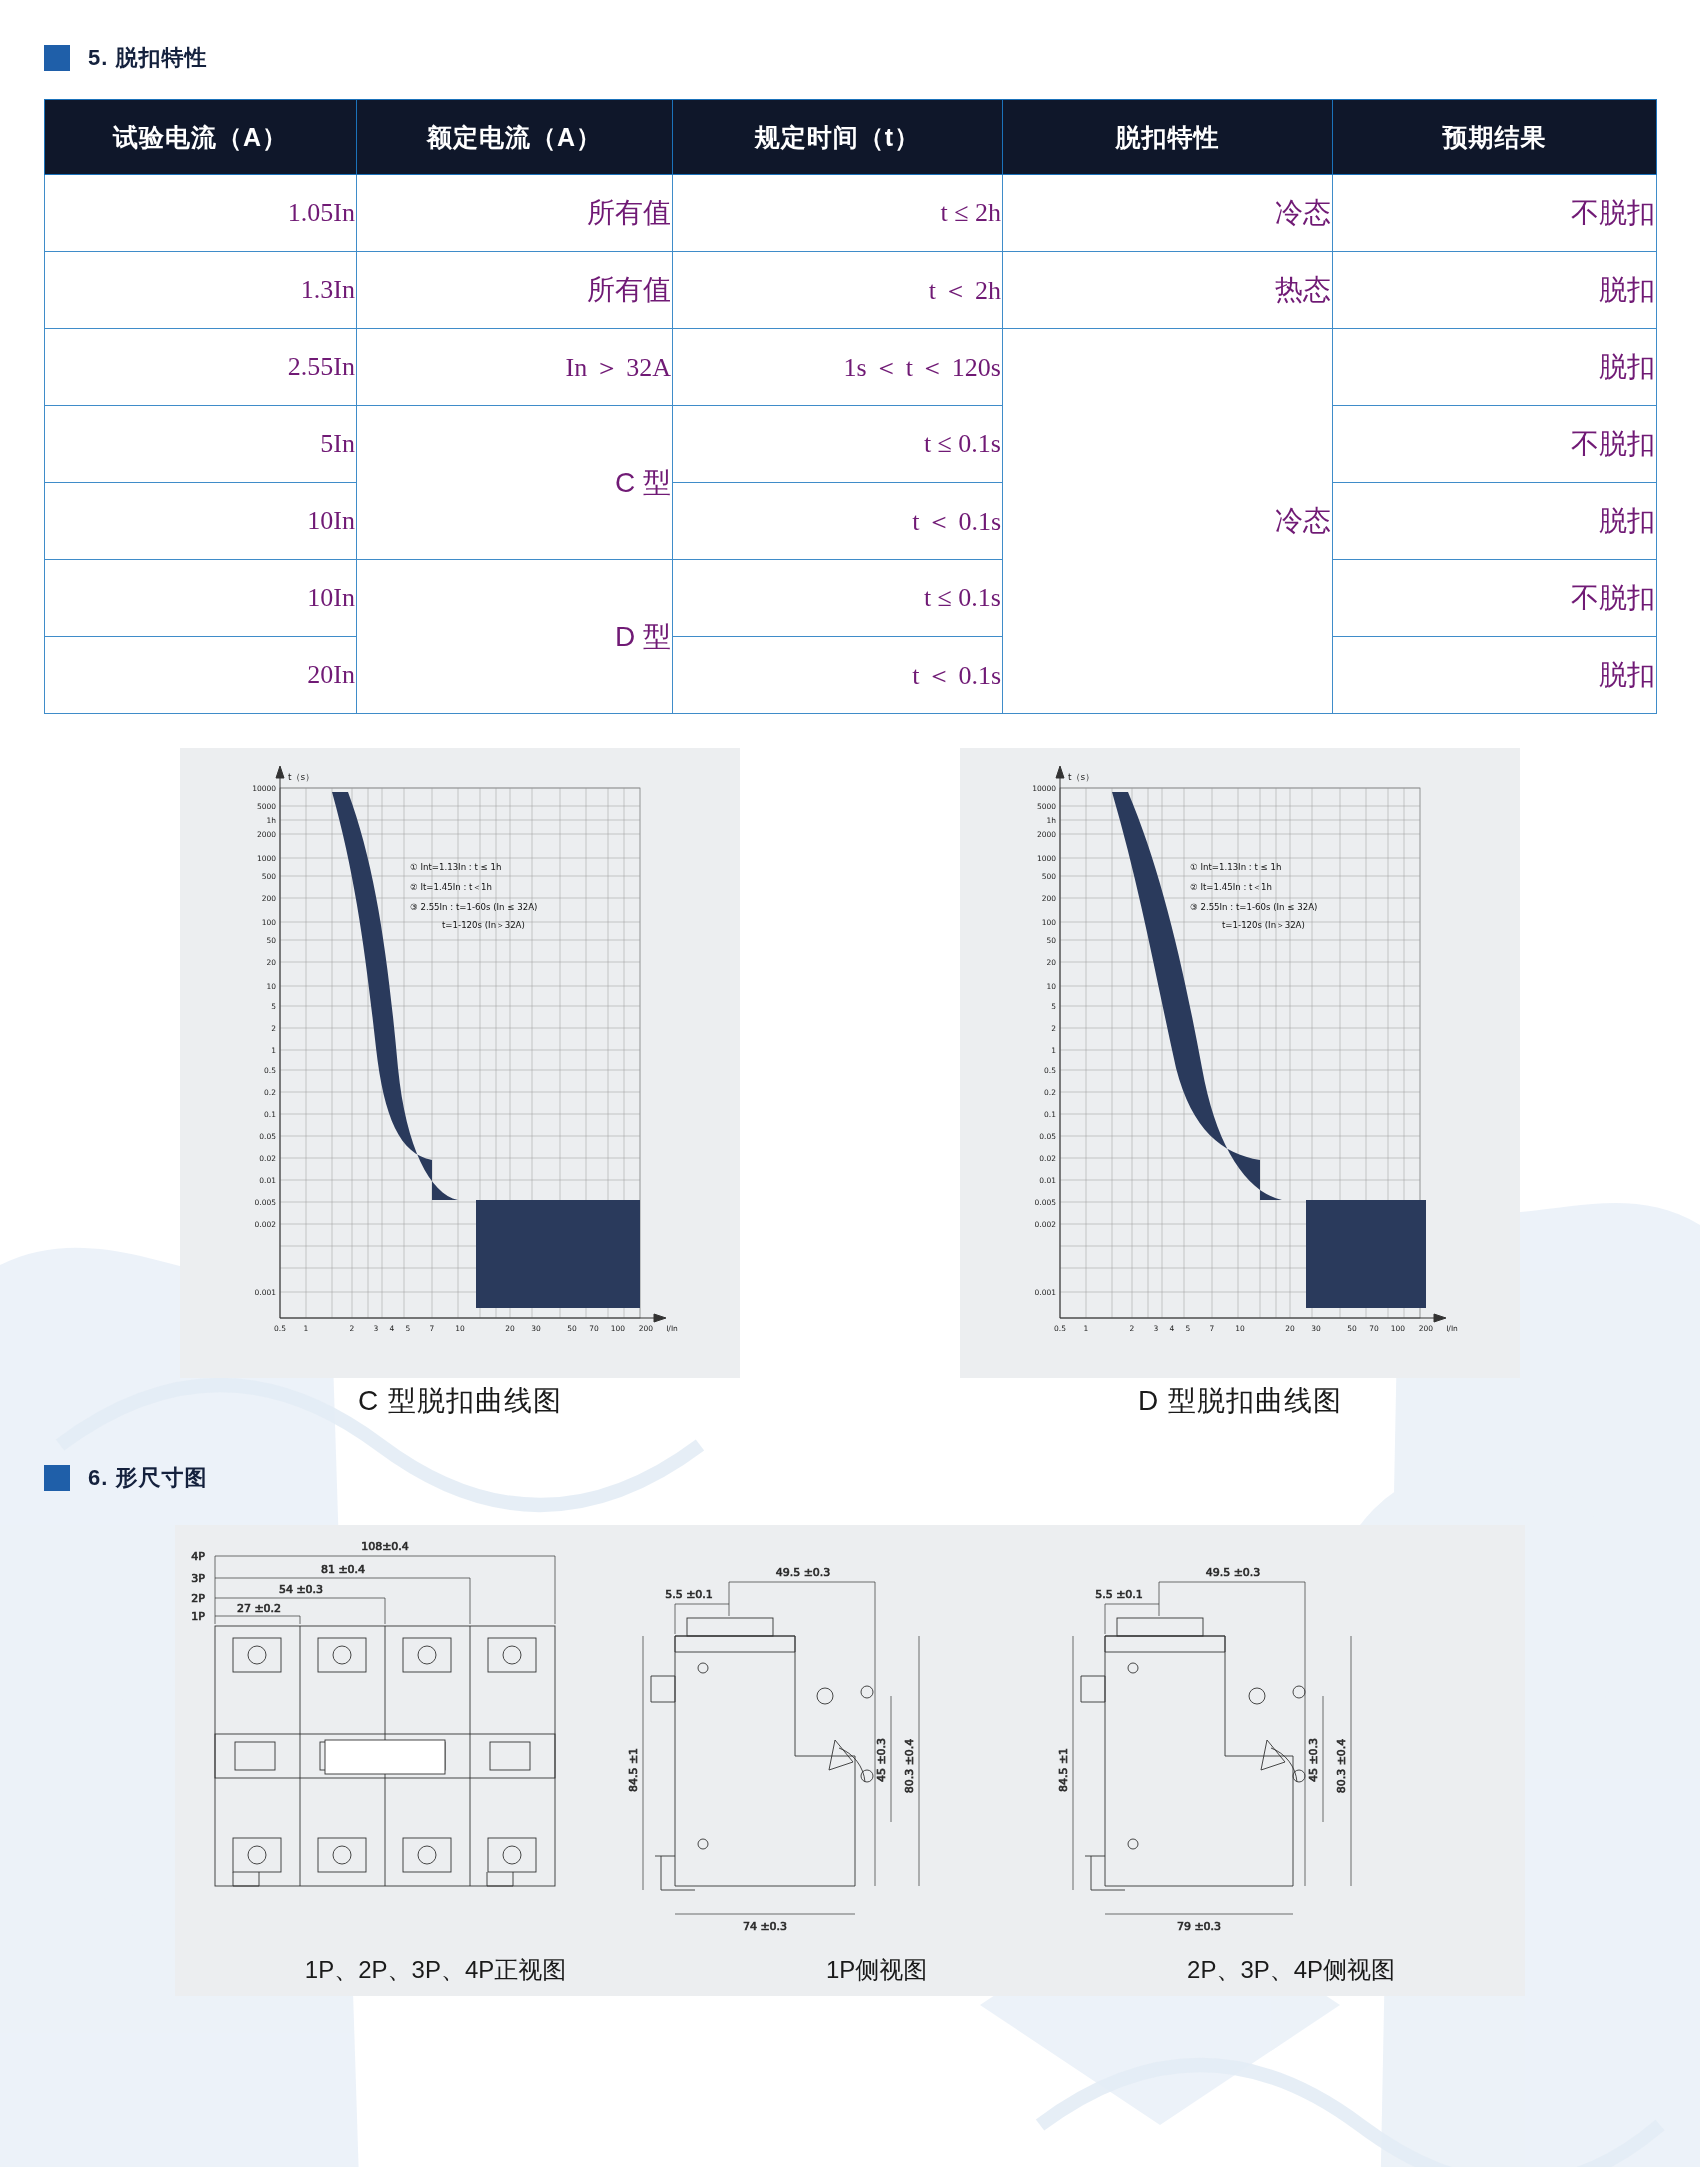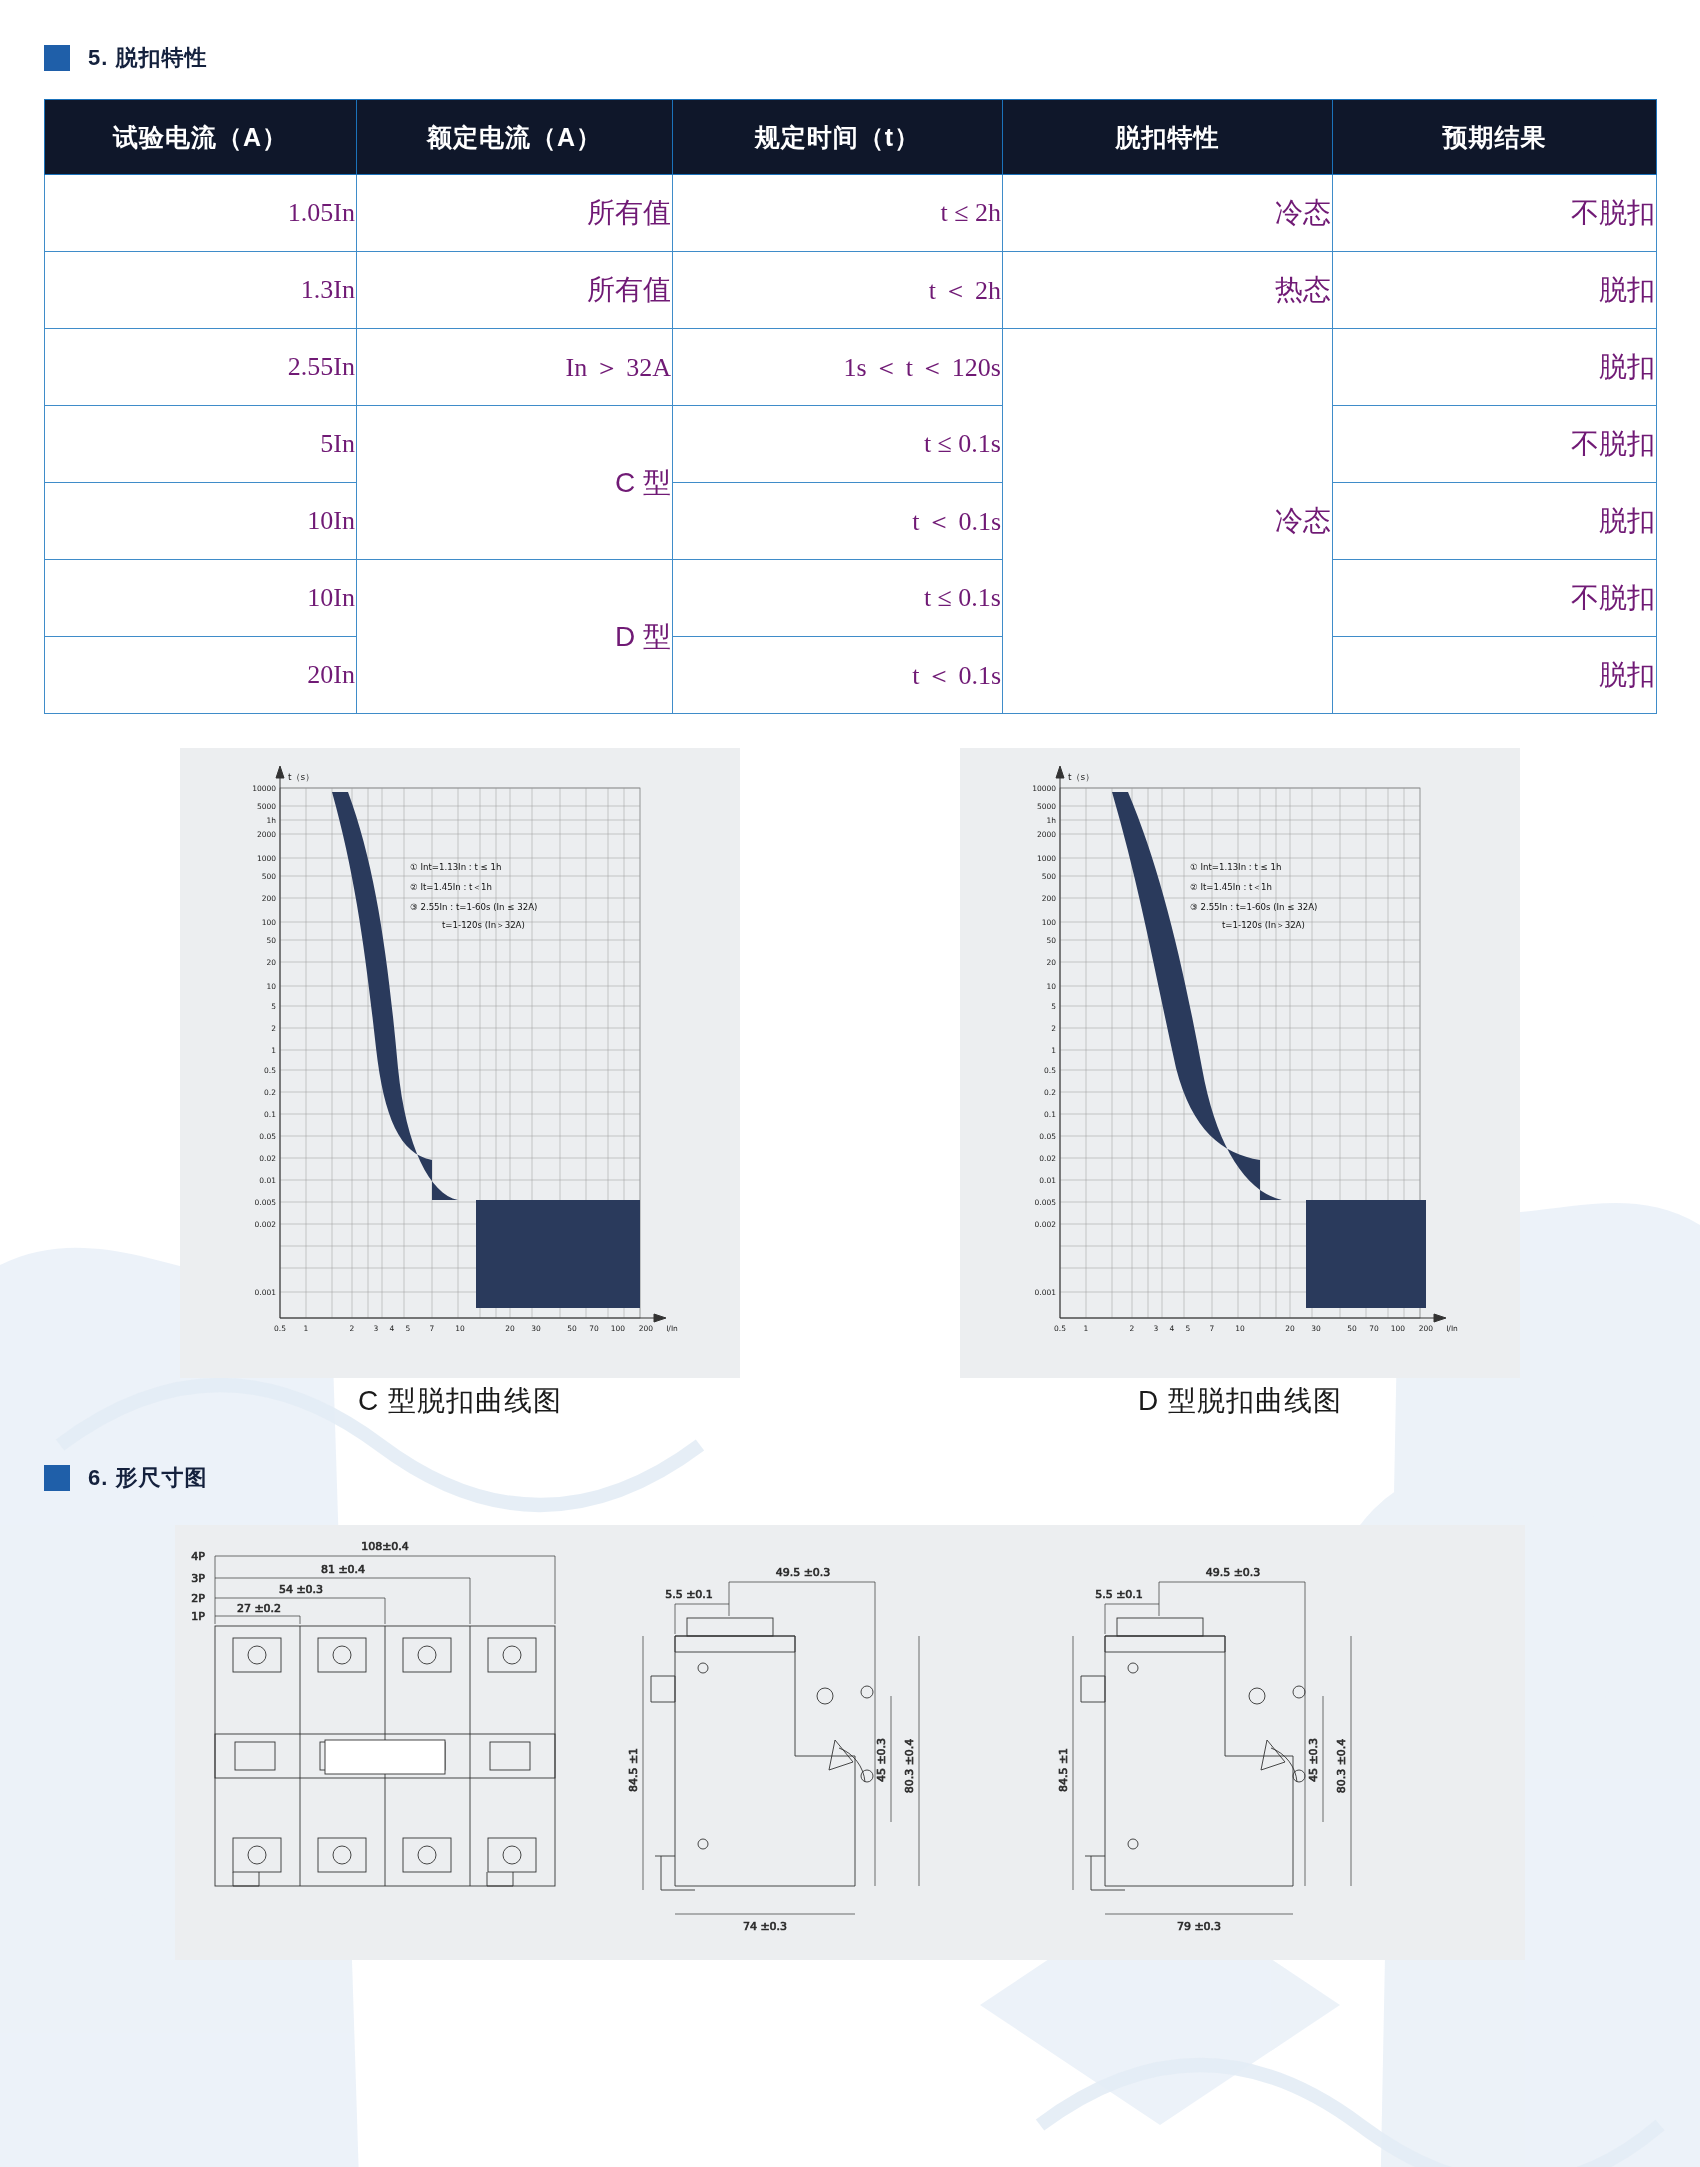--- a/index.html
+++ b/index.html
@@ -601,17 +601,22 @@
           <text x="1142" y="234" text-anchor="middle" transform="rotate(-90 1142,234)">45 ±0.3</text>
 
           <line x1="1176" y1="110" x2="1176" y2="360"></line>
           <text x="1170" y="240" text-anchor="middle" transform="rotate(-90 1170,240)">80.3 ±0.4</text>
 
           <line x1="930" y1="388" x2="1118" y2="388"></line>
           <text x="1024" y="404" text-anchor="middle">79 ±0.3</text>
         </g>
       </svg>
 
+      <div class="dim-captions">
+        <div>1P、2P、3P、4P正视图</div>
+        <div>1P侧视图</div>
+        <div>2P、3P、4P侧视图</div>
+      </div>
     </div>
 
   </div>
 
 </div>
 
 </body></html>

